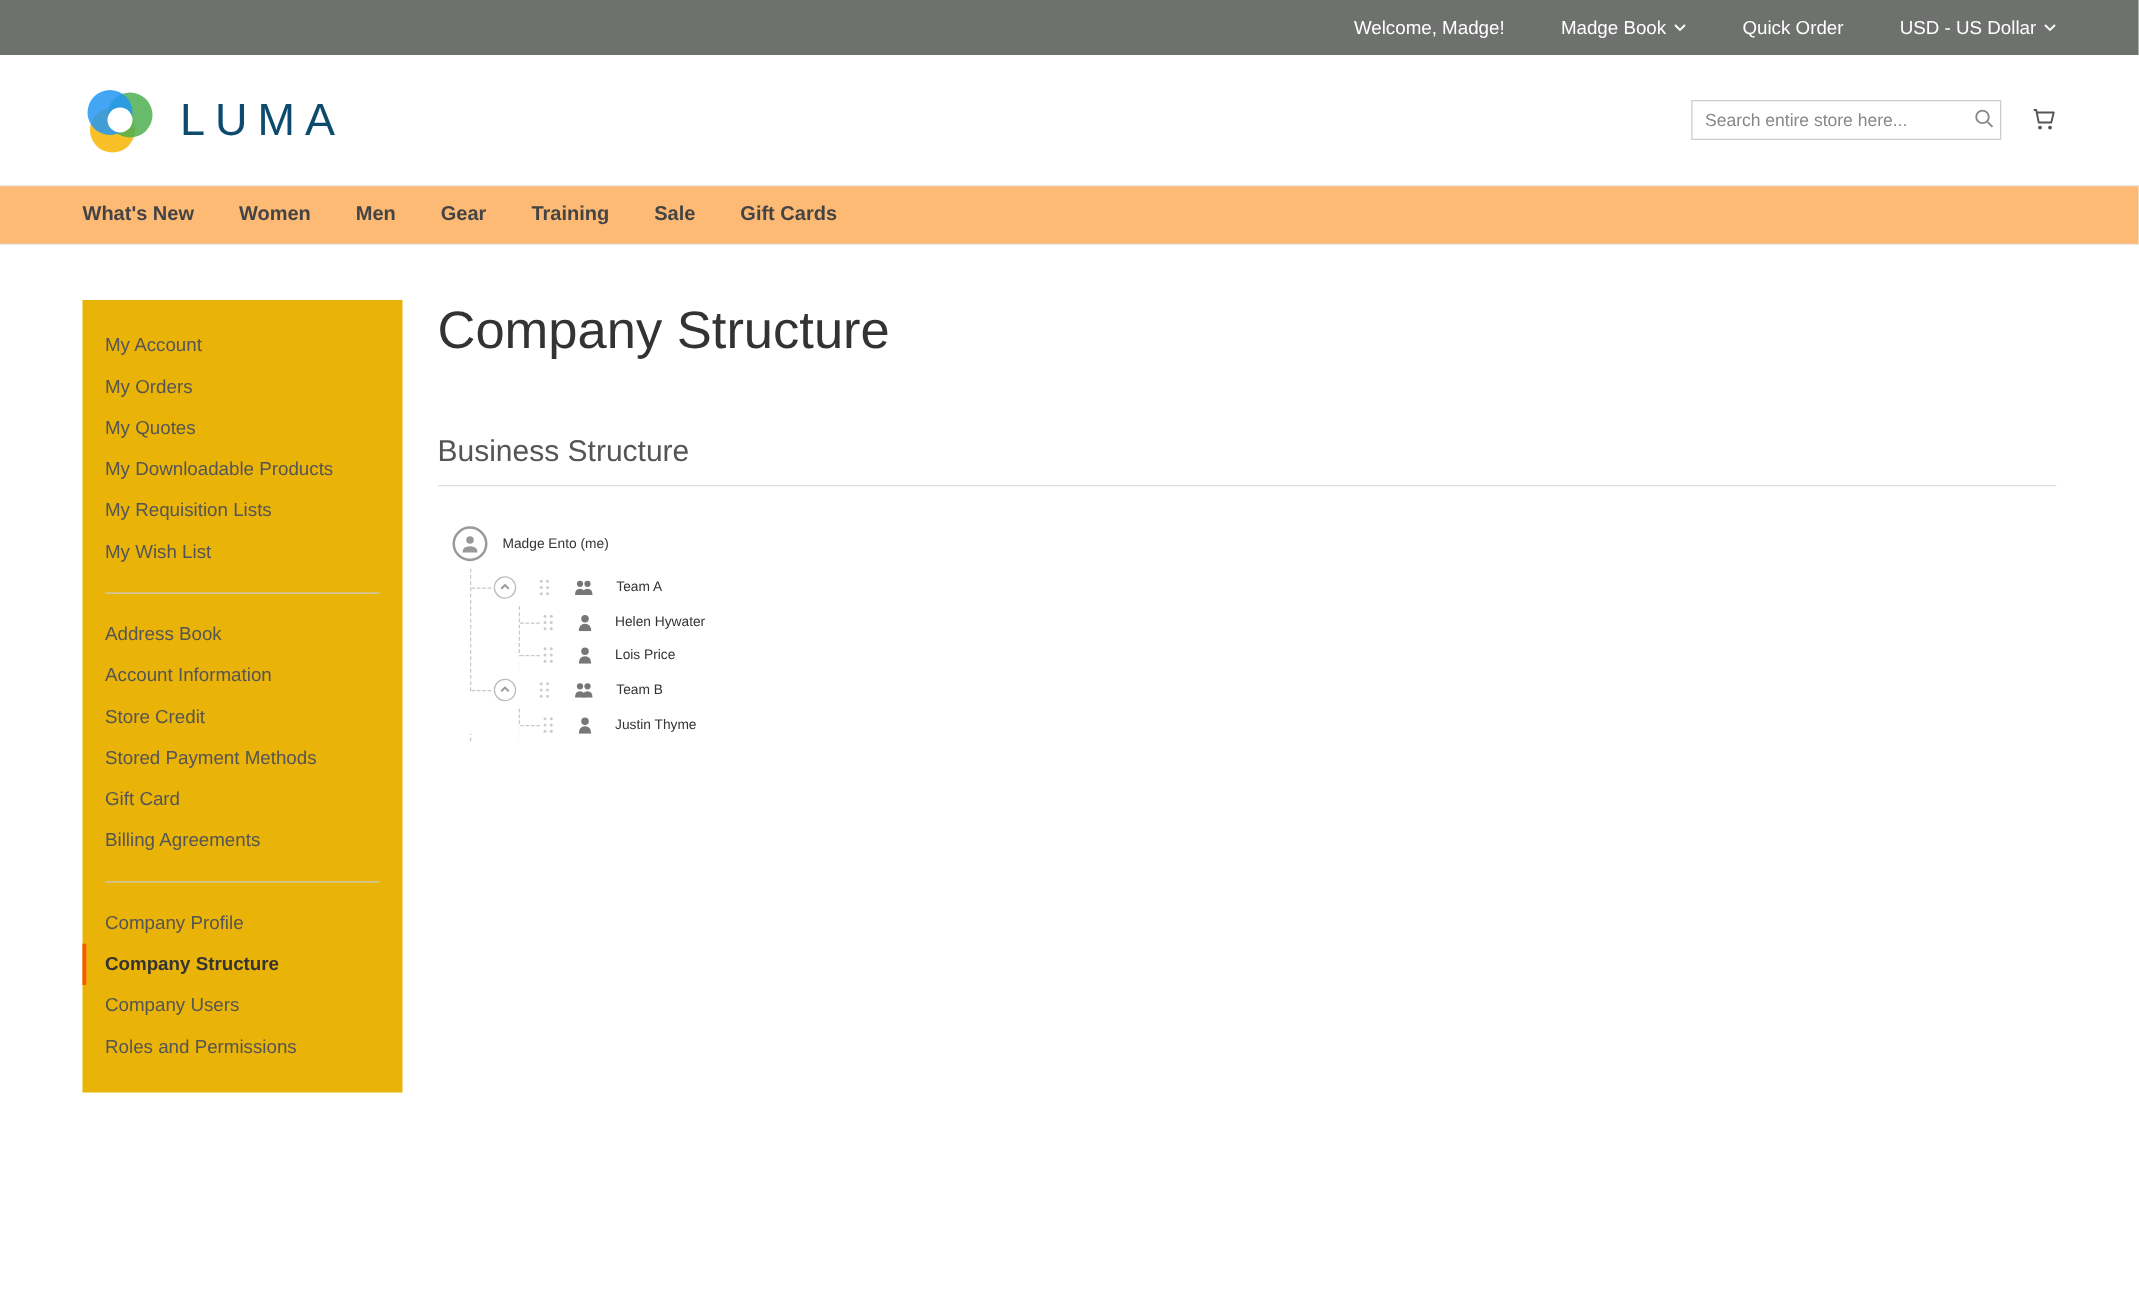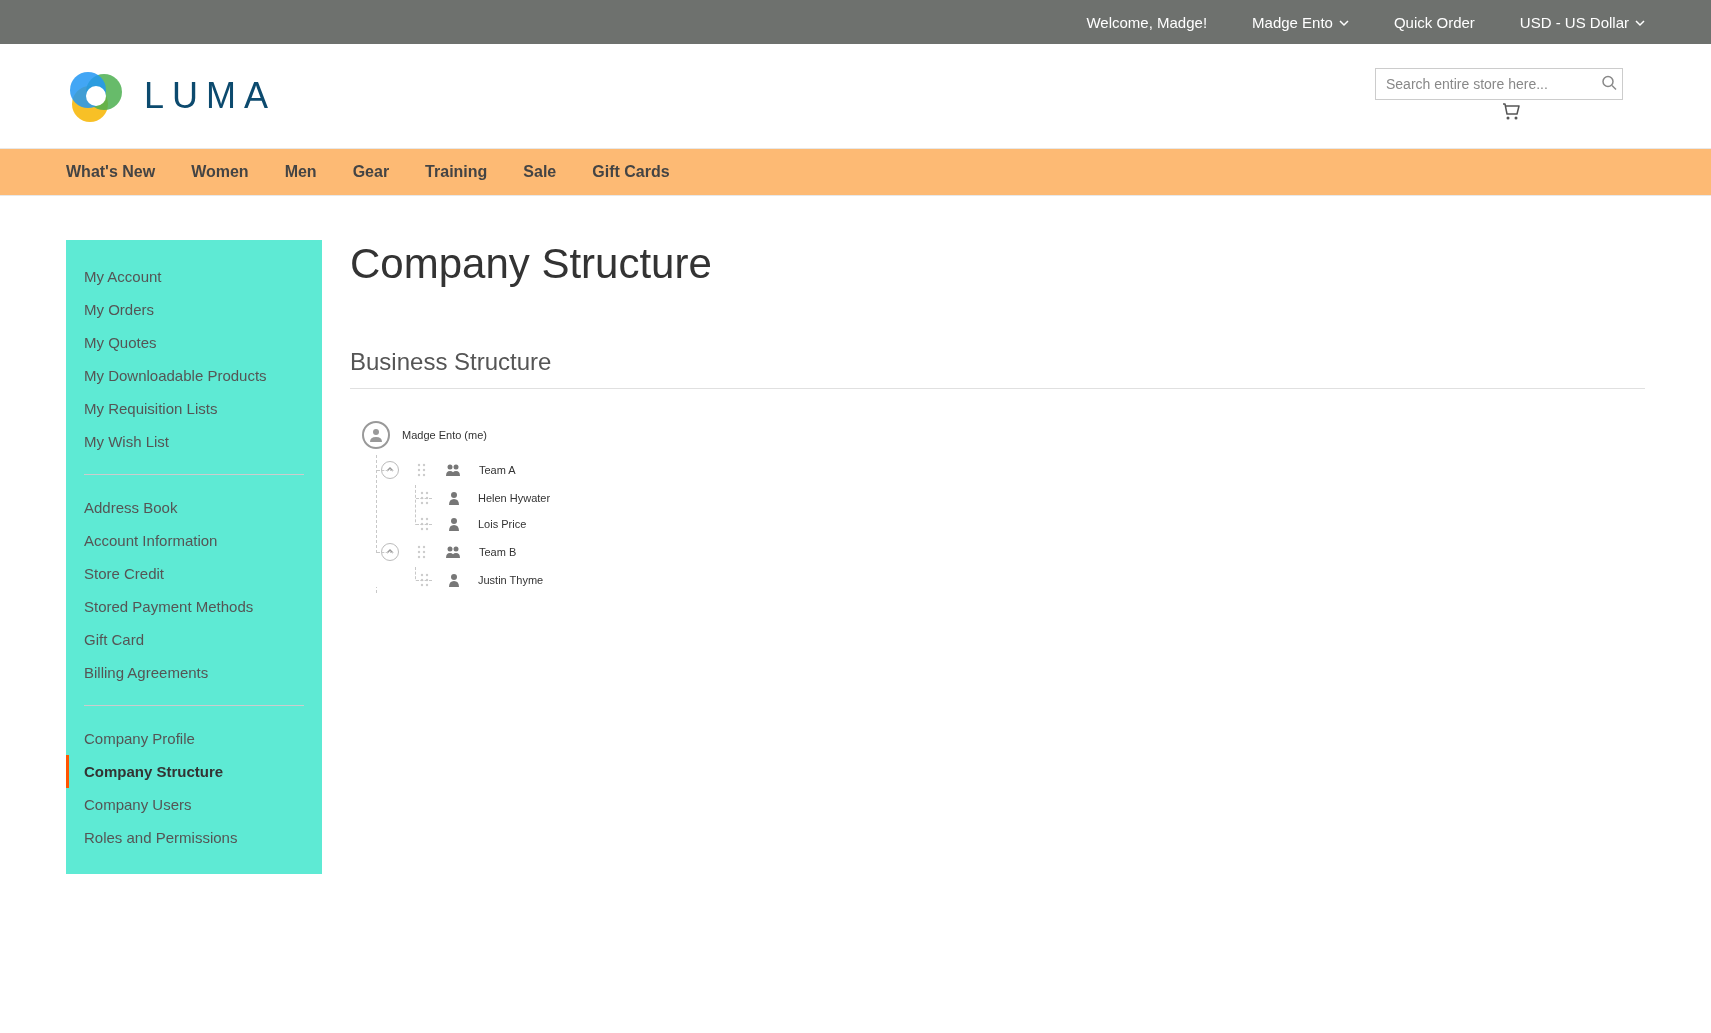--- a/index.html
+++ b/index.html
@@ -7,33 +7,33 @@
 
 .top-bar { background: #6e716e; color: #fff; height: 44px; display: flex; align-items: center; justify-content: flex-end; padding: 0 66px 0 0; font-size: 15px; gap: 25px; }
 .top-bar > span, .top-bar > a { margin-left: 20px; color: #fff; text-decoration: none; cursor: pointer; display: inline-flex; align-items: center; }
 .top-bar .chevron { margin-left: 6px; }
 
 .header-row { display: flex; align-items: center; justify-content: space-between; padding: 22px 66px 22px 66px; }
 .logo-wrap { display: flex; align-items: center; }
 .logo-icon { width: 60px; height: 60px; position: relative; margin-right: 18px; }
 .logo-text { font-size: 36px; font-weight: 400; letter-spacing: 8px; color: #0c4a6e; }
 
-.search-cart { display: flex; align-items: center; flex-direction: column; }
+.search-cart { display: flex; align-items: center; }
 .search-box { position: relative; margin-right: 22px; }
 .search-box input { width: 248px; height: 32px; border: 1px solid #ccc; padding: 0 36px 0 10px; font-size: 14px; color: #555; }
 .search-box input::placeholder { color: #888; }
 .search-btn { position: absolute; right: 6px; top: 50%; transform: translateY(-50%); background: none; border: none; cursor: pointer; color: #888; }
 .cart-btn { background: none; border: none; cursor: pointer; color: #555; }
 
 .nav-bar { background: #fdba74; border-top: 1px solid #e8e8e8; border-bottom: 1px solid #e8e8e8; height: 48px; display: flex; align-items: center; padding: 0 66px; }
 .nav-bar a { color: #444; font-size: 16px; font-weight: 600; text-decoration: none; margin-right: 36px; cursor: pointer; }
 
 .main-wrap { display: flex; padding: 44px 66px 40px 66px; align-items: flex-start; }
 
-.sidebar { width: 256px; background: #5eead4; padding: 20px 0; flex-shrink: 0; }
+.sidebar { width: 256px; background: #eab308; padding: 20px 0; flex-shrink: 0; }
 .sidebar ul { list-style: none; }
 .sidebar li { padding: 0; }
 .sidebar li a { display: block; padding: 8px 18px 8px 18px; color: #555; font-size: 15px; text-decoration: none; cursor: pointer; }
 .sidebar li.active { border-left: 3px solid #ff5501; }
 .sidebar li.active a { font-weight: 700; color: #333; padding-left: 15px; }
 .sidebar .divider { border-top: 1px solid #ccc; margin: 16px 18px; }
 
 .content { flex: 1; padding-left: 28px; }
 .page-title { font-size: 42px; font-weight: 300; color: #333; margin-bottom: 60px; }
 .section-title { font-size: 24px; font-weight: 300; color: #555; padding-bottom: 12px; border-bottom: 1px solid #e0e0e0; margin-bottom: 26px; }
@@ -41,38 +41,38 @@
 .action-row { margin-bottom: 18px; }
 .action-row a { color: #006bb4; font-size: 15px; text-decoration: none; cursor: pointer; }
 .action-row .sep { color: #ccc; margin: 0 10px; }
 
 .tree { padding-left: 12px; }
 .tree-node { display: flex; align-items: center; padding: 6px 0; position: relative; }
 .tree-children { margin-left: 14px; border-left: 1px dashed #c8c8c8; padding-left: 0; }
 .tree-child-row { display: flex; align-items: center; padding: 6px 0 6px 0; position: relative; }
 .tree-child-row::before { content: ''; position: absolute; left: 0; top: 50%; width: 16px; border-top: 1px dashed #c8c8c8; }
 .tree-child-row.last::after { content: ''; position: absolute; left: -1px; top: calc(50% + 1px); bottom: -20px; width: 2px; background: #fff; }
-.tree-child-inner { display: flex; align-items: center; margin-left: 4px; gap: 10px; }
+.tree-child-inner { display: flex; align-items: center; margin-left: 18px; gap: 10px; }
 
 .avatar-icon { width: 28px; height: 28px; border: 2px solid #999; border-radius: 50%; display: inline-flex; align-items: center; justify-content: center; color: #999; margin-right: 12px; flex-shrink: 0; }
 .collapse-btn { width: 18px; height: 18px; border: 1px solid #bbb; border-radius: 50%; display: inline-flex; align-items: center; justify-content: center; cursor: pointer; margin-right: 8px; flex-shrink: 0; background: #fff; }
 .collapse-btn svg { width: 10px; height: 10px; }
 .drag-handle { color: #ccc; margin-right: 8px; cursor: grab; display: inline-flex; flex-shrink: 0; }
 .drag-handle svg { width: 10px; height: 14px; }
 .team-icon { color: #777; margin-right: 8px; display: inline-flex; flex-shrink: 0; }
 .person-icon { color: #777; margin-right: 8px; display: inline-flex; flex-shrink: 0; }
 .node-label { font-size: 11px; color: #333; cursor: pointer; }
 </style>
 </head>
 <body>
 
 <div class="top-bar">
   <span>Welcome, Madge!</span>
   <a>
-    <span>Madge Ento</span>
+    <span>Madge Book</span>
     <span class="chevron">
       <svg width="10" height="10" viewBox="0 0 10 10">
           <path d="M1 3 L5 7 L9 3" stroke="#fff" stroke-width="1.5" fill="none"></path>
         </svg>
     </span>
   </a>
   <a>Quick Order</a>
   <a>
     <span>USD - US Dollar</span>
     <span class="chevron">

